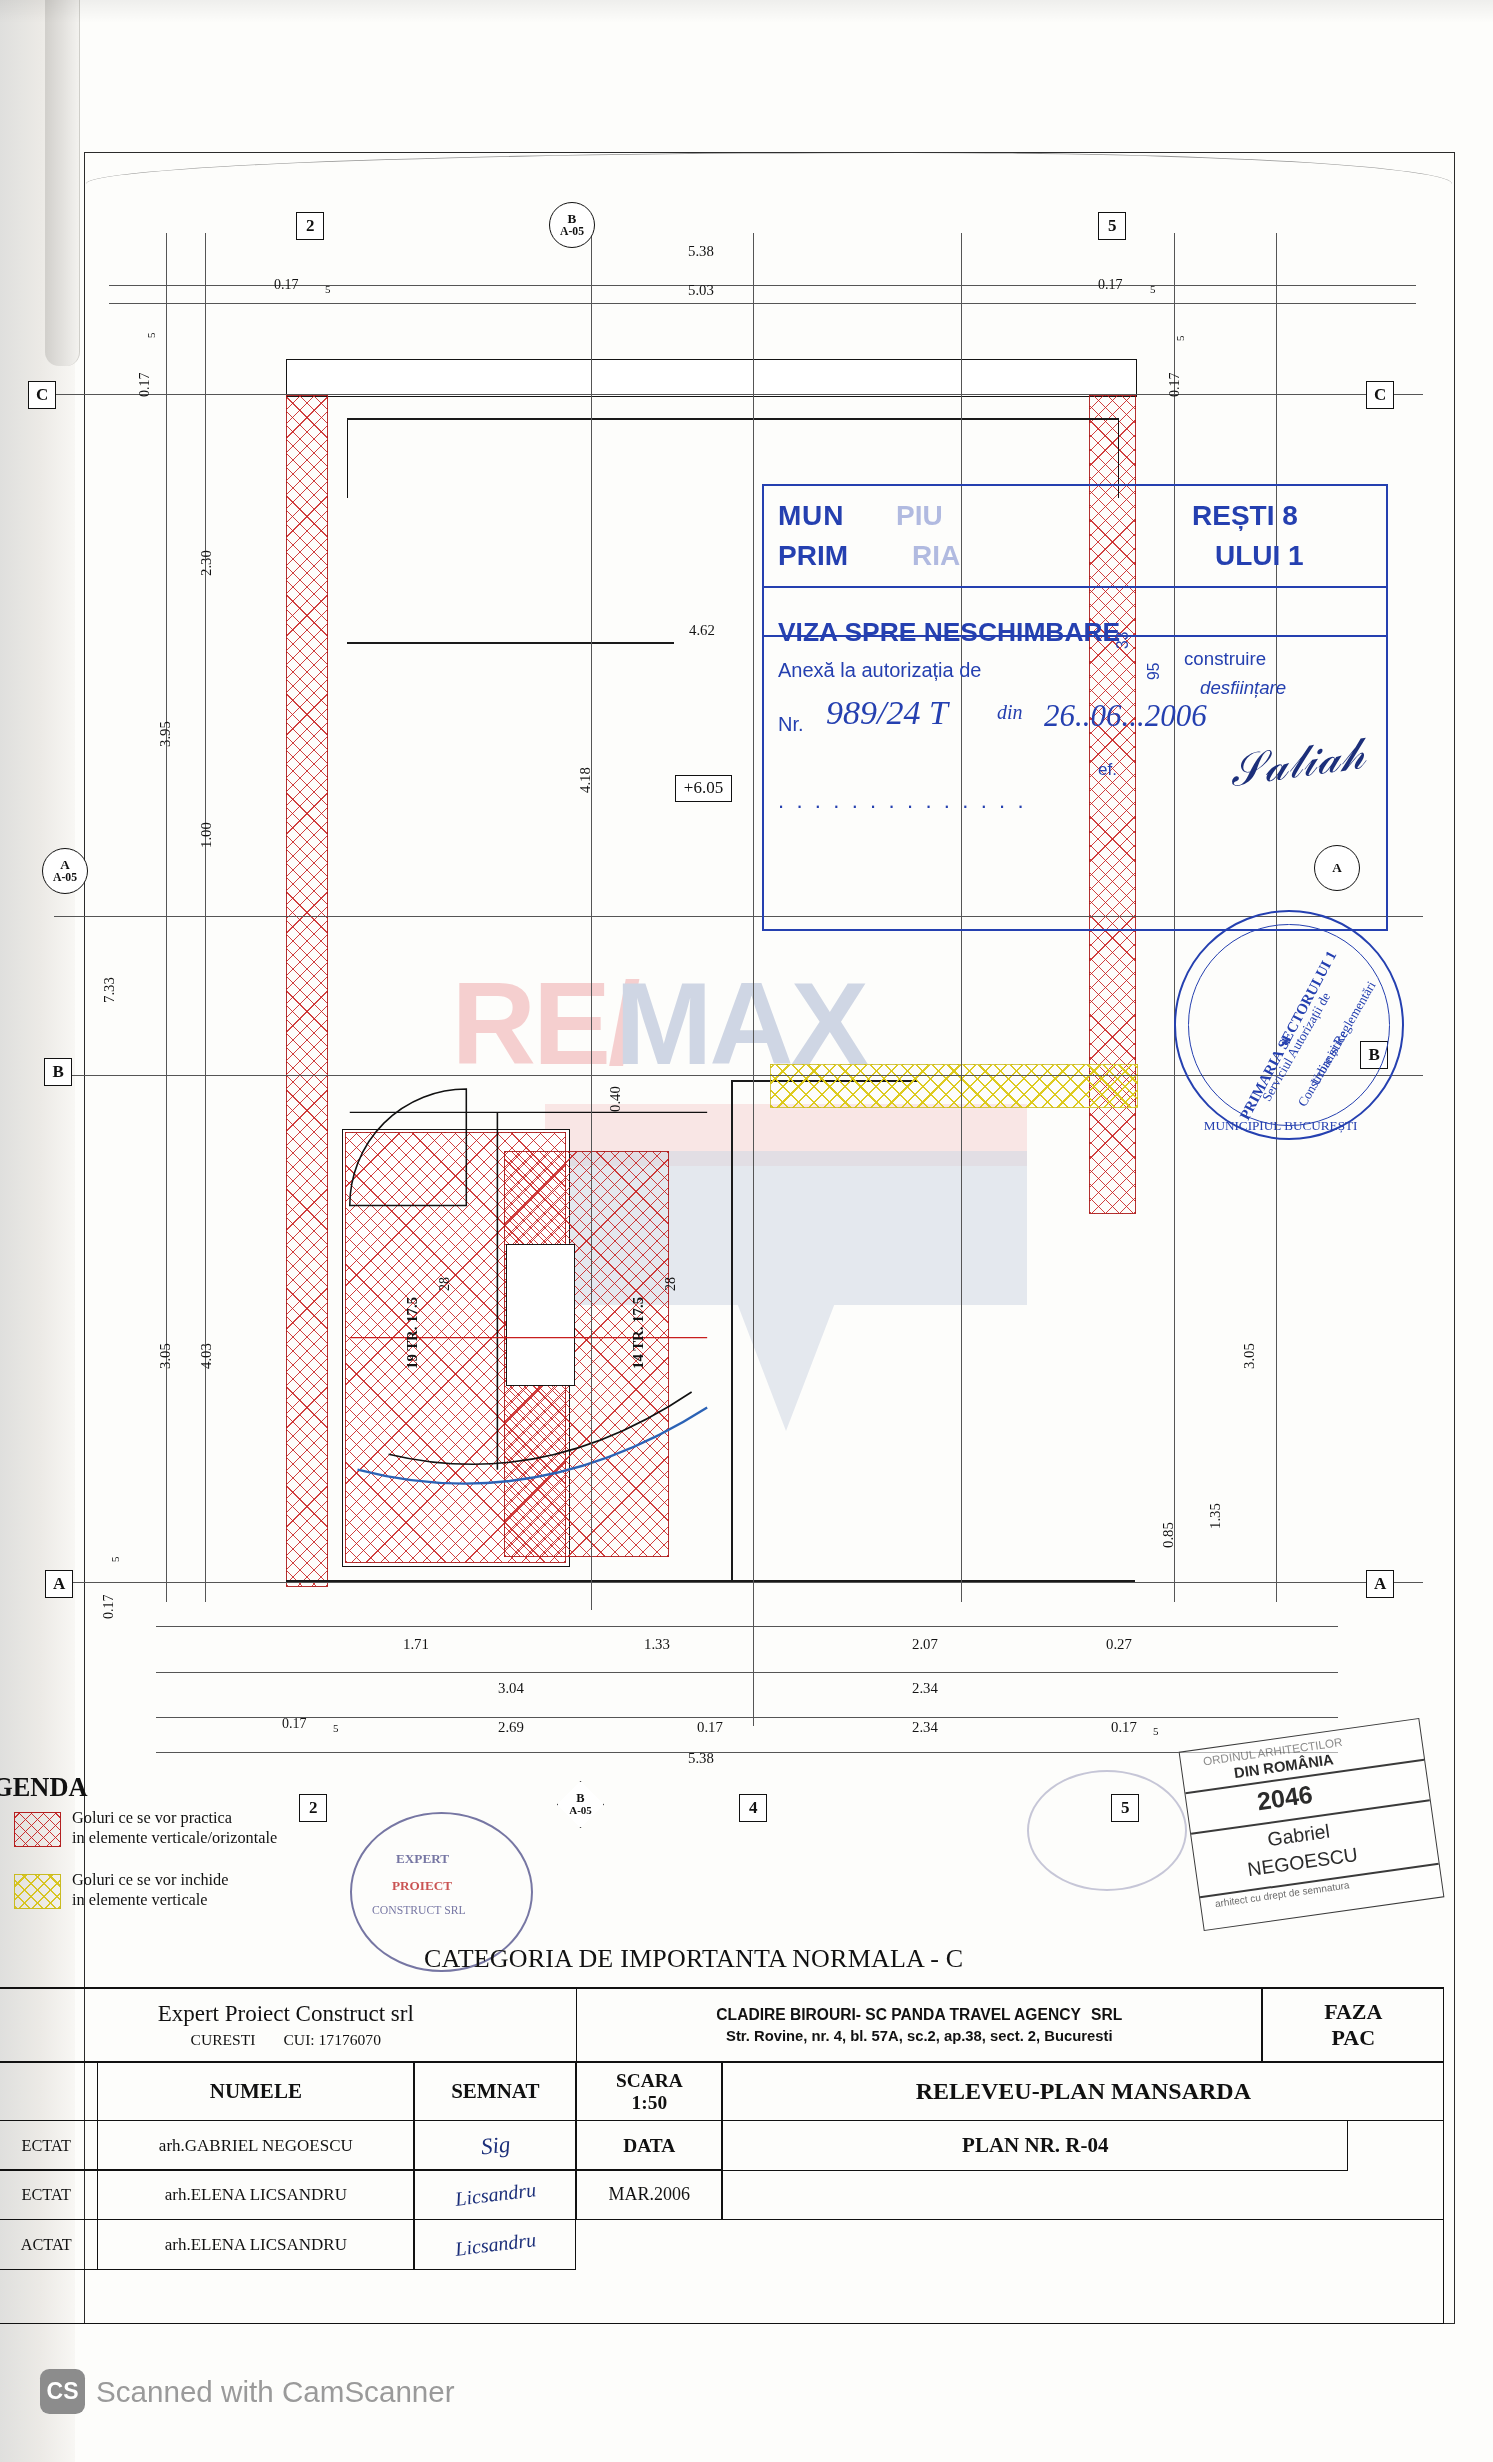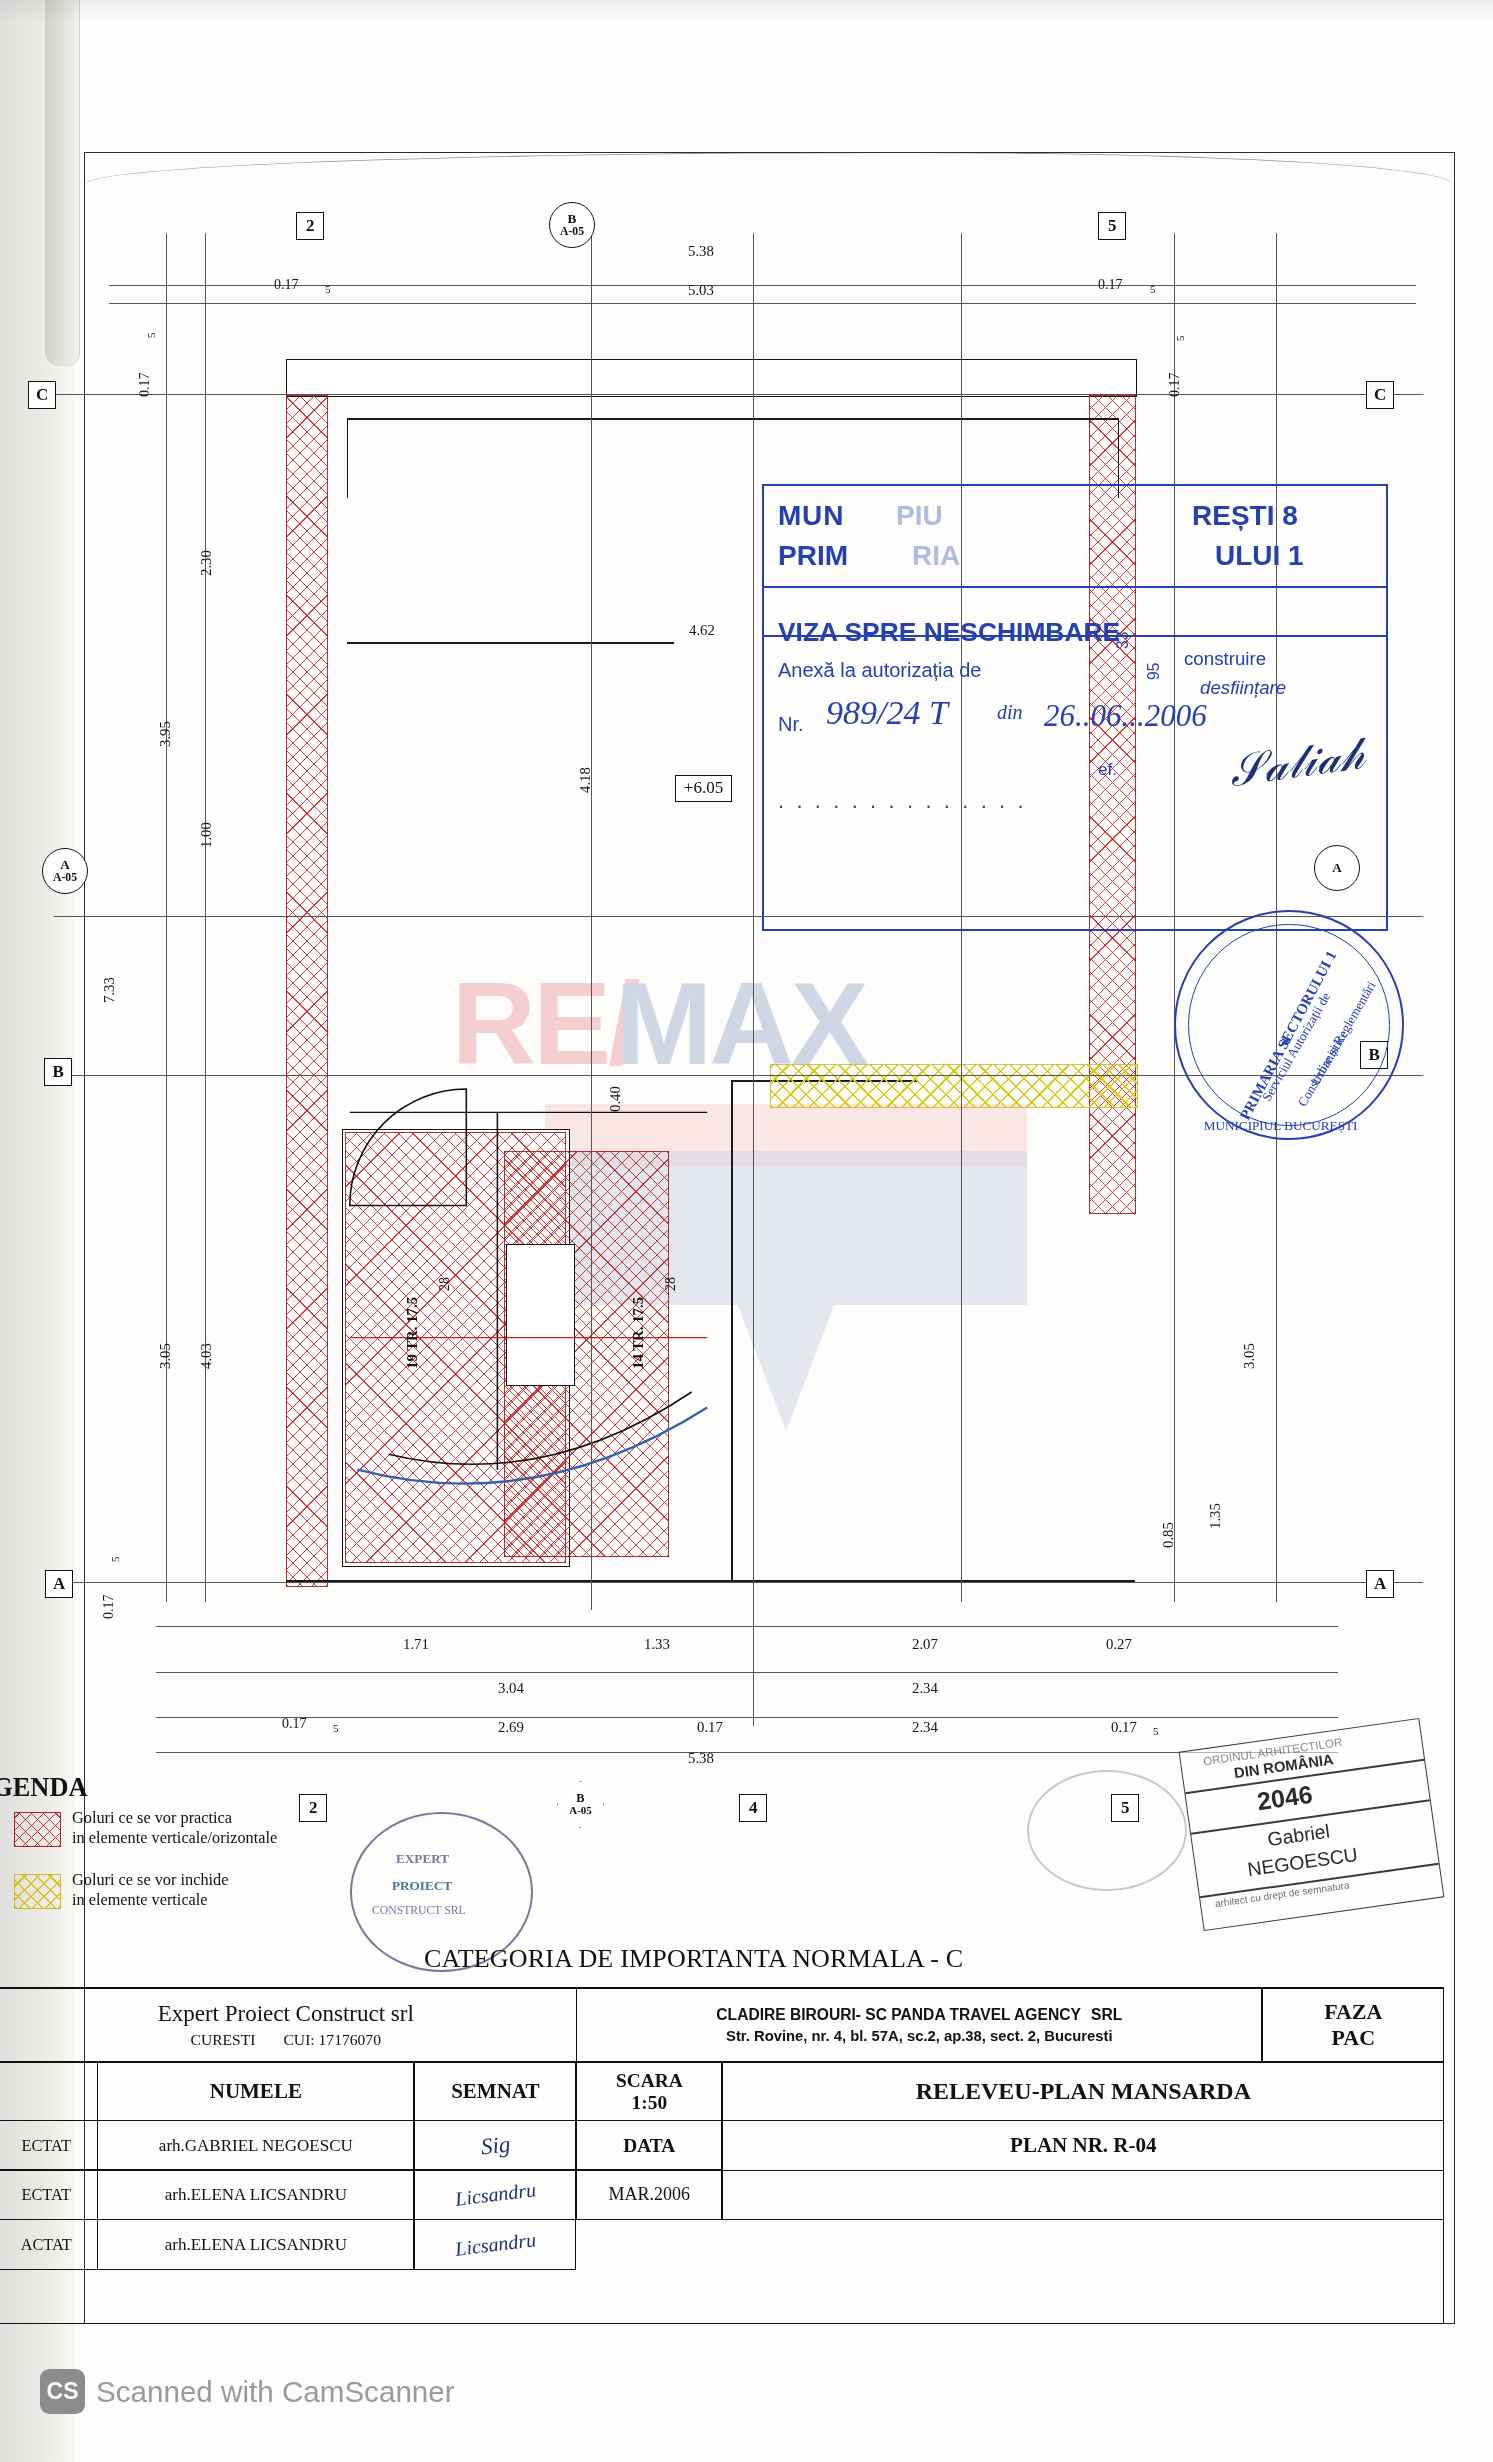--- a/index.html
+++ b/index.html
@@ -384,21 +384,21 @@
     <div style="position:absolute;left:51px;top:114px;font-size:19.4px;">
       <span>NEGOESCU</span></div>
     <div style="position:absolute;left:0;top:145px;width:241px;height:1.6px;background:#3a3a3a;"></div>
     <div style="position:absolute;left:14px;top:149px;font-size:10px;opacity:.7;">
       <span>arhitect cu drept de semnatura</span></div>
   </div>
 
   <div class="stamp-oval" style="left:350px;top:1812px;width:179px;height:156px;border-radius:50%;">
     <div style="position:absolute;left:44px;top:37px;font-size:13.2px;color:#4a4a86;font-weight:700;">
       <span>EXPERT</span></div>
-    <div style="position:absolute;left:40px;top:64px;font-size:13.2px;color:#0c4a6e;font-weight:700;">
+    <div style="position:absolute;left:40px;top:64px;font-size:13.2px;color:#b91c1c;font-weight:700;">
       <span>PROIECT</span></div>
     <div style="position:absolute;left:20px;top:90px;font-size:11.7px;color:#4a4a86;">
       <span>CONSTRUCT SRL</span></div>
   </div>
   <div class="stamp-oval" style="left:1027px;top:1770px;width:156px;height:117px;opacity:.3;"></div>
 
   <div class="legend-title">GENDA</div>
   <div class="legend-sw-red"></div>
   <div class="legend-txt" style="left:72px;top:1809px;">Goluri ce se vor practica</div>
   <div class="legend-txt" style="left:72px;top:1829px;">in elemente verticale/orizontale</div>
@@ -437,21 +437,21 @@
       <div style="font-size:19.4px;font-weight:700;">1:50</div>
     </div>
     <div class="tb-cell tb-strong" style="left:726px;top:73px;width:722px;height:59px;font-size:24px;">RELEVEU-PLAN MANSARDA</div>
 
     <div class="tb-cell" style="left:-1.6px;top:131px;width:103px;height:51px;font-size:16.3px;">ECTAT</div>
     <div class="tb-cell" style="left:101px;top:131px;width:317px;height:51px;font-size:17px;">arh.GABRIEL NEGOESCU</div>
     <div class="tb-cell" style="left:418px;top:131px;width:162px;height:51px;">
       <span class="sig" style="font-size:23px;transform:rotate(-6deg);">Sig</span>
     </div>
     <div class="tb-cell" style="left:580px;top:131px;width:146px;height:51px;font-size:19.4px;font-weight:700;">DATA</div>
-    <div class="tb-cell tb-strong" style="left:726px;top:131px;width:722px;height:51px;font-size:21px;">PLAN NR. R-04</div>
+    <div class="tb-cell tb-strong" style="left:726px;top:131px;width:626px;height:51px;font-size:21px;">PLAN NR. R-04</div>
 
     <div class="tb-cell" style="left:-1.6px;top:180px;width:103px;height:51px;font-size:16.3px;">ECTAT</div>
     <div class="tb-cell" style="left:101px;top:180px;width:317px;height:51px;font-size:17px;">arh.ELENA LICSANDRU</div>
     <div class="tb-cell" style="left:418px;top:180px;width:162px;height:51px;">
       <span class="sig" style="font-size:20px;transform:rotate(-7deg);">Licsandru</span>
     </div>
     <div class="tb-cell" style="left:580px;top:180px;width:146px;height:51px;font-size:18px;">MAR.2006</div>
     <div class="tb-cell" style="left:726px;top:180px;width:722px;height:51px;border-top:none;"></div>
 
     <div class="tb-cell" style="left:-1.6px;top:230px;width:103px;height:51px;font-size:16.3px;">ACTAT</div>

